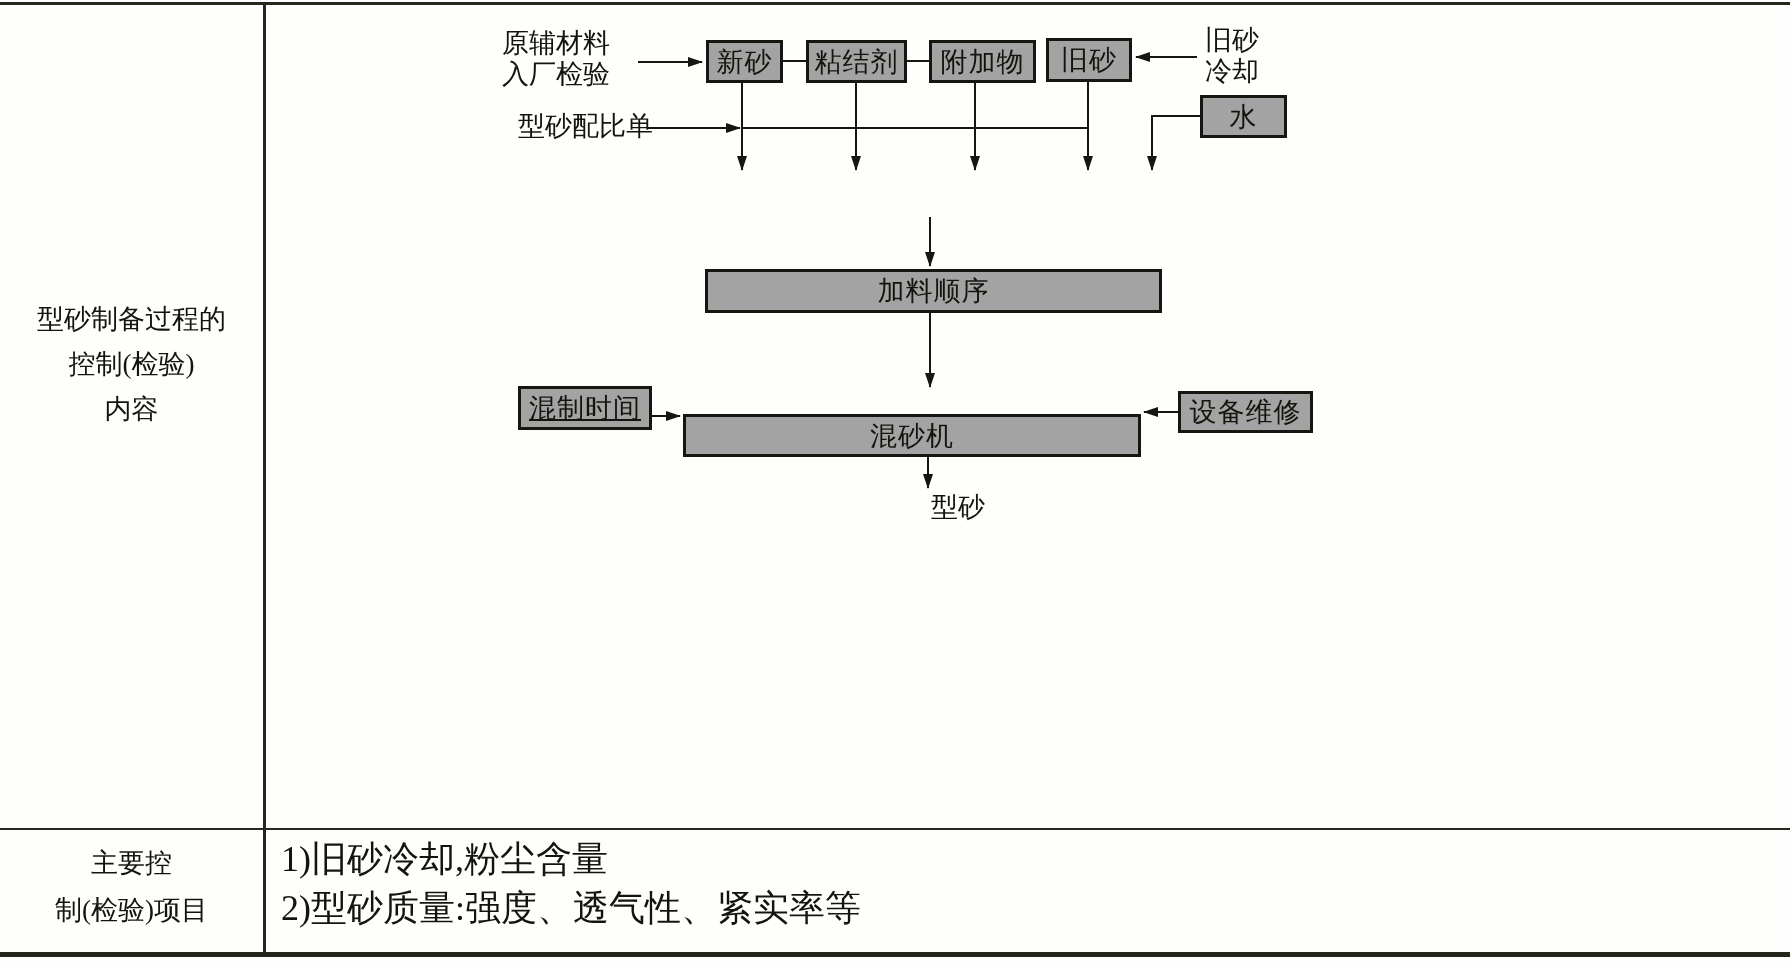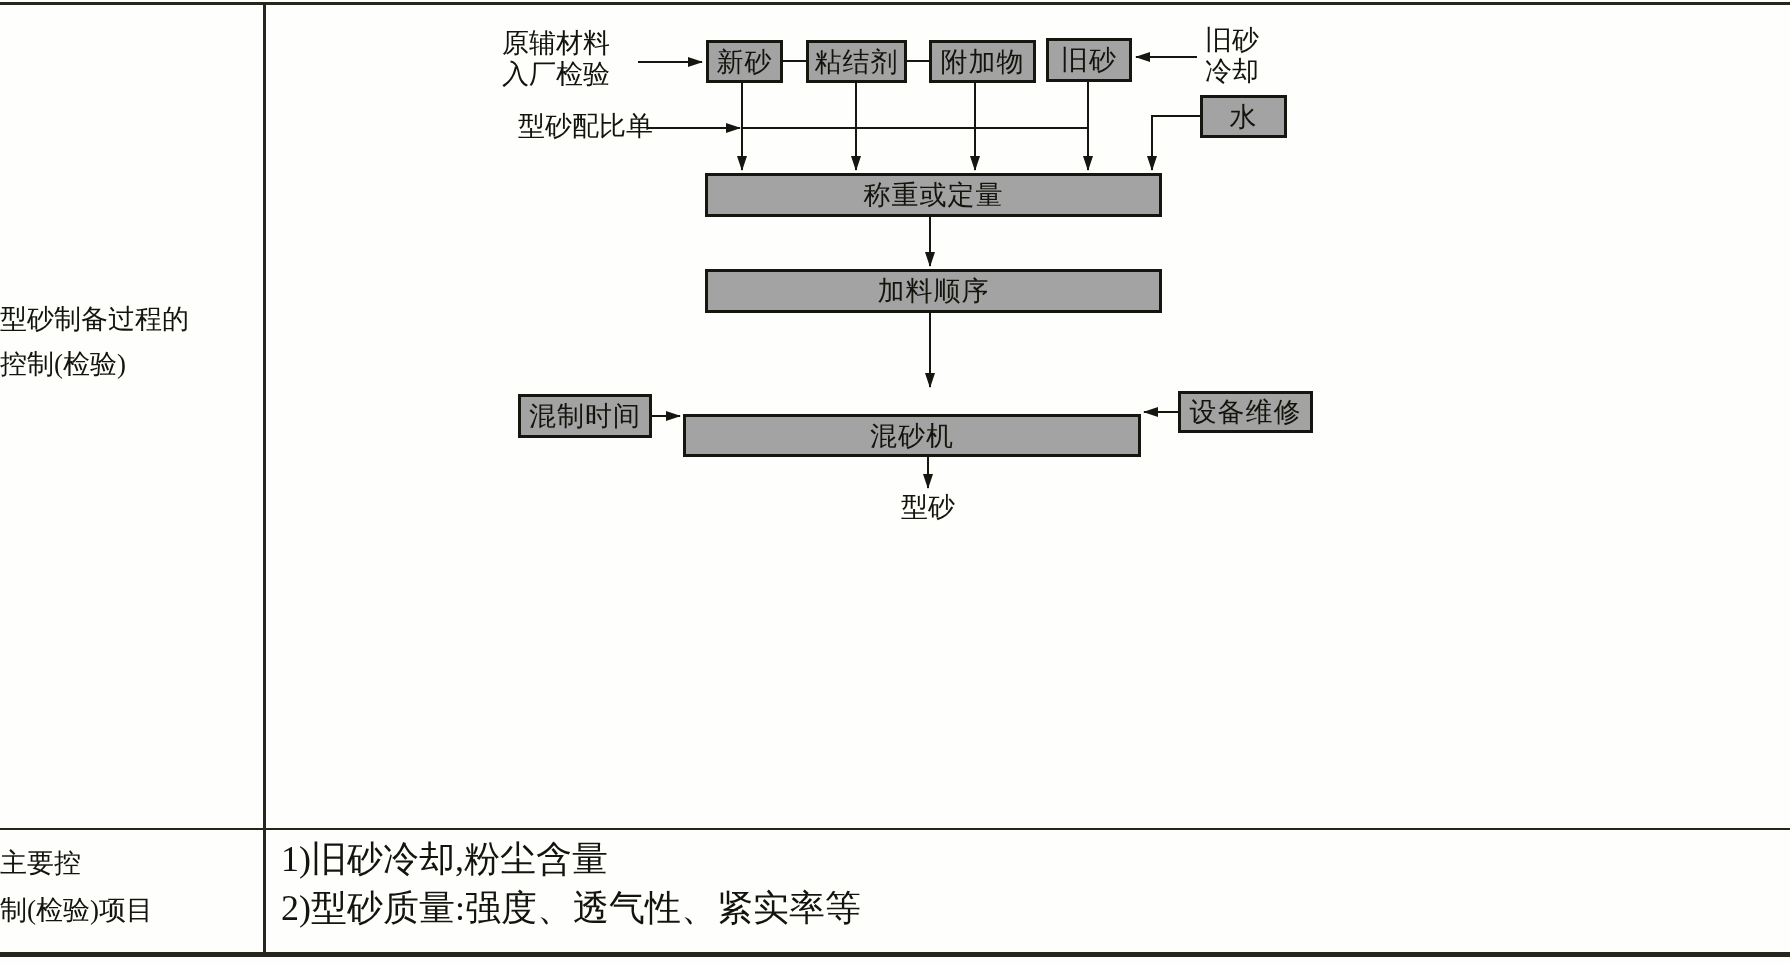--- a/index.html
+++ b/index.html
@@ -7,45 +7,45 @@
   .page{position:relative;width:1790px;height:965px;background:#fefefc;overflow:hidden;}
 
   
   .rule{position:absolute;background:#26261c;}
   .rule-top{left:0;top:2px;width:1790px;height:3px;}
   .rule-bottom{left:0;top:952px;width:1790px;height:5px;}
   .rule-vert{left:263px;top:2px;width:3px;height:955px;}
   .rule-row{left:0;top:828px;width:1790px;height:2px;}
 
   
-  .cell-label{position:absolute;left:0;width:263px;font-size:27px;line-height:45px;}
+  .cell-label{position:absolute;left:0;width:263px;text-align:center;font-size:27px;line-height:45px;}
   .cell-label-1{top:297px;}
   .cell-label-2{top:840px;line-height:47px;}
 
   
   .fbox{position:absolute;border:3px solid #161610;background:#a3a3a3;
         display:flex;align-items:center;justify-content:center;
         font-size:27px;letter-spacing:1px;box-sizing:border-box;}
   .b-newsand{left:706px;top:40px;width:77px;height:43px;}
   .b-binder{left:806px;top:40px;width:101px;height:43px;}
   .b-additives{left:929px;top:40px;width:107px;height:43px;}
   .b-oldsand{left:1046px;top:38px;width:86px;height:44px;}
   .b-water{left:1200px;top:95px;width:87px;height:43px;}
   .b-weighing{left:705px;top:173px;width:457px;height:44px;}
   .b-feeding{left:705px;top:269px;width:457px;height:44px;}
   .b-mixer{left:683px;top:390px;width:458px;height:43px;margin-top:24px;}
-  .b-mixtime{left:518px;top:394px;width:134px;height:44px;}
+  .b-mixtime{left:518px;top:386px;width:134px;height:44px;text-decoration:underline;}
   .b-maint{left:1178px;top:391px;width:135px;height:42px;}
 
   
   .anno{position:absolute;font-size:27px;line-height:31px;}
   .a-inspect{left:502px;top:28px;text-align:left;}
   .a-recipe{left:518px;top:112px;line-height:29px;}
   .a-cooling{left:1205px;top:25px;}
-  .a-output{left:878px;top:492px;width:100px;text-align:center;}
+  .a-output{left:908px;top:492px;width:100px;text-align:center;}
 
   
   .notes{position:absolute;left:281px;top:601px;width:1480px;font-size:28px;}
   .notes div{line-height:49px;white-space:nowrap;}
 
   
   .items{position:absolute;left:281px;top:835px;width:1480px;font-size:36px;}
   .items div{line-height:49px;white-space:nowrap;}
 
   svg.wires{position:absolute;left:0;top:0;pointer-events:none;}
@@ -57,20 +57,21 @@
 <div class="page">
 
   <div class="rule rule-top"></div>
   <div class="rule rule-bottom"></div>
   <div class="rule rule-vert"></div>
   <div class="rule rule-row"></div>
 
   <div class="cell-label cell-label-1">
     <div>型砂制备过程的</div>
     <div>控制(检验)</div>
+    <div>内容</div>
   </div>
 
   <div class="cell-label cell-label-2">
     <div>主要控</div>
     <div>制(检验)项目</div>
   </div>
 
   <svg class="wires" width="1790" height="965">
     <defs>
       <marker id="arr" markerWidth="16" markerHeight="12" refX="14" refY="5" orient="auto" markerUnits="userSpaceOnUse">
@@ -115,21 +116,20 @@
     <div>旧砂</div>
     <div>冷却</div>
   </div>
   <div class="anno a-output">型砂</div>
 
   <div class="fbox b-newsand">新砂</div>
   <div class="fbox b-binder">粘结剂</div>
   <div class="fbox b-additives">附加物</div>
   <div class="fbox b-oldsand">旧砂</div>
   <div class="fbox b-water">水</div>
-  <div class="fbox b-weighing">称重或定量</div>
   <div class="fbox b-feeding">加料顺序</div>
   <div class="fbox b-mixer">混砂机</div>
   <div class="fbox b-mixtime">混制时间</div>
   <div class="fbox b-maint">设备维修</div>
 
 
   <div class="items">
     <div>1)旧砂冷却,粉尘含量</div>
     <div>2)型砂质量:强度、透气性、紧实率等</div>
   </div>

